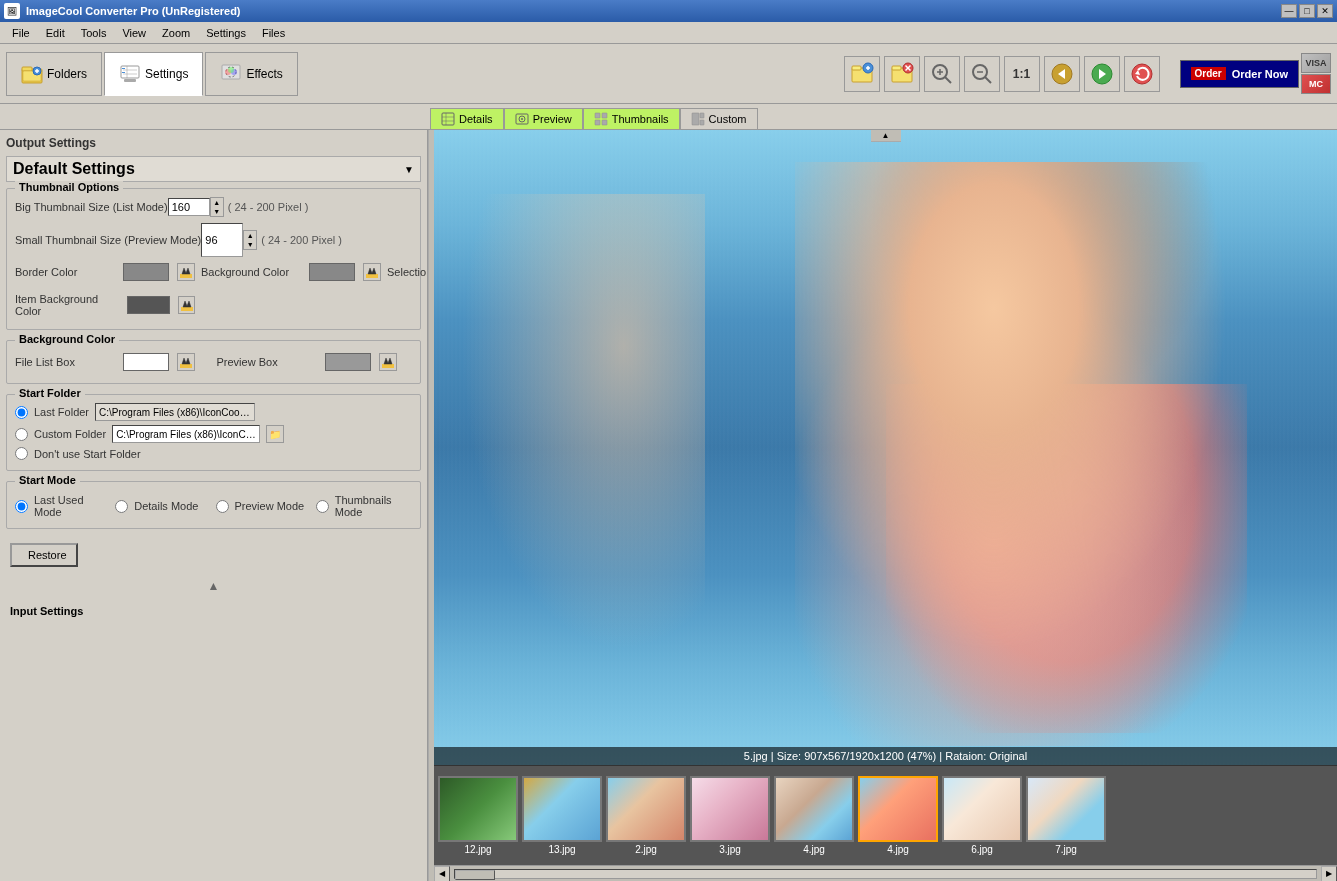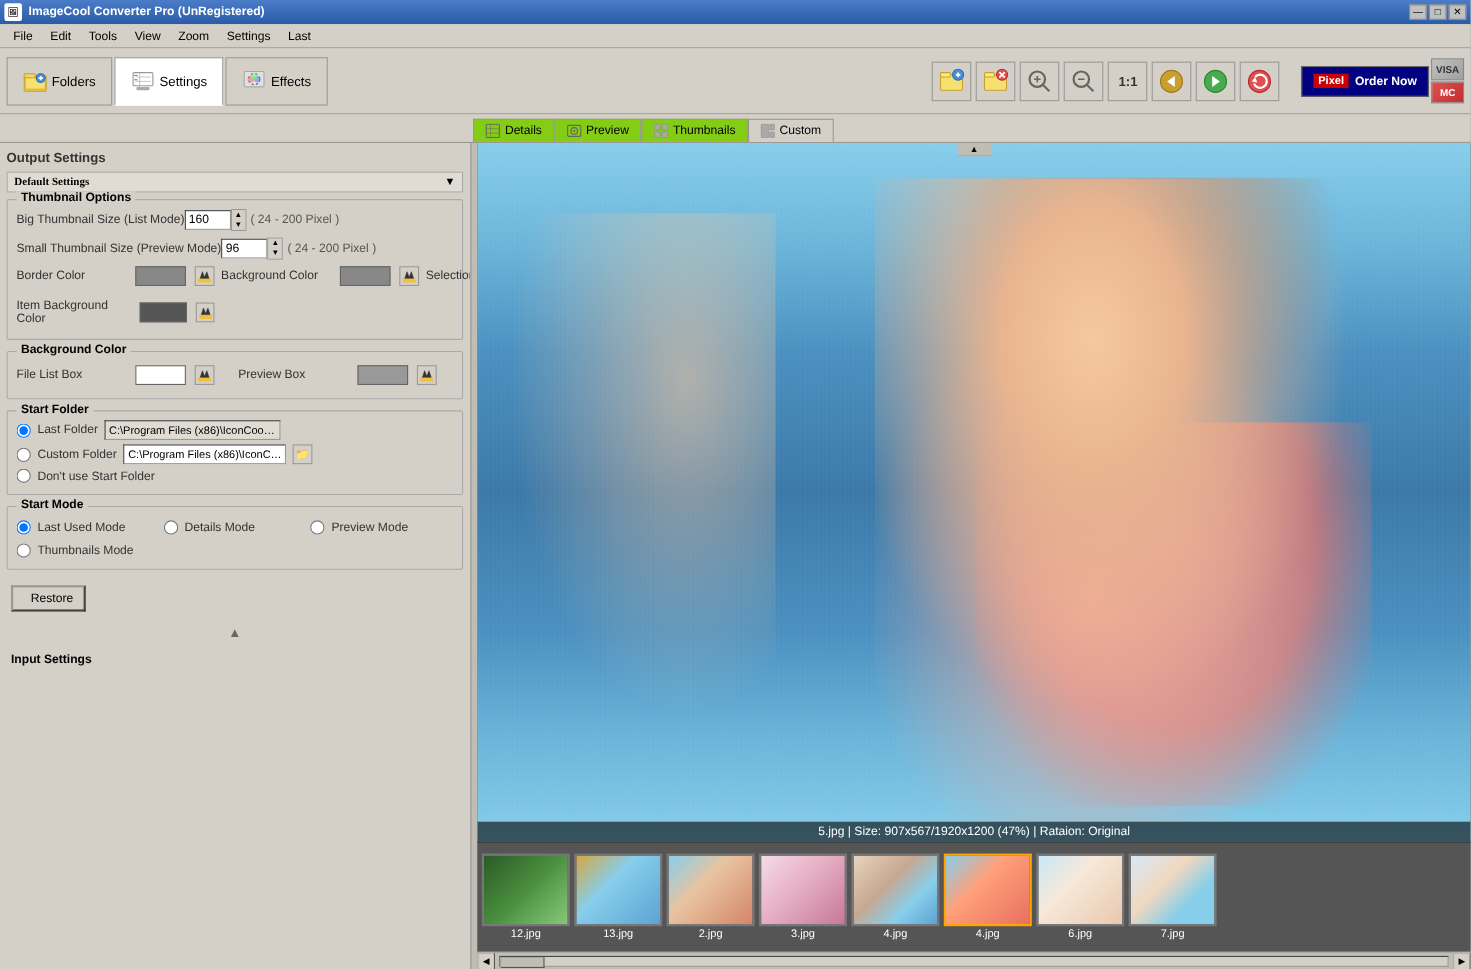--- a/index.html
+++ b/index.html
@@ -18,21 +18,21 @@
 
     
     .toolbar { background: #d4d0c8; border-bottom: 1px solid #999; display: flex; align-items: center; padding: 4px 6px; height: 60px; gap: 4px; }
     .toolbar-tabs { display: flex; gap: 2px; border-radius: 22px; }
     .toolbar-tab { display: flex; align-items: center; gap: 4px; padding: 6px 14px; background: #d4d0c8; border: 1px solid #999; cursor: pointer; font-size: 12px; height: 44px; }
     .toolbar-tab.active { background: white; border-bottom: 1px solid white; z-index: 1; }
     .toolbar-spacer { flex: 1; }
     .toolbar-buttons { display: flex; align-items: center; gap: 4px; }
     .tool-btn { width: 36px; height: 36px; background: #d4d0c8; border: 1px solid #999; cursor: pointer; display: flex; align-items: center; justify-content: center; font-size: 16px; }
     .order-btn { background: #000080; color: white; padding: 4px 10px; font-size: 11px; font-weight: bold; border: 1px solid #666; cursor: pointer; display: flex; align-items: center; gap: 6px; height: 28px; }
-    .view-tab { display: flex; align-items: center; gap: 4px; padding: 3px 10px; border: 1px solid #999; border-bottom: none; cursor: pointer; font-size: 11px; background: #84cc16; }
+    .view-tab { display: flex; align-items: center; gap: 4px; padding: 3px 10px; border: 1px solid #999; border-bottom: none; cursor: pointer; font-size: 11px; background: #bef264; }
     .view-tab.active { background: #d4d0c8; }
 
     
     .main-layout { display: flex; width: 1337px; height: calc(881px - 22px - 22px - 60px - 26px); }
 
     
     .left-panel { width: 428px; background: #d4d0c8; border-right: 1px solid #999; overflow-y: auto; padding: 6px; display: flex; flex-direction: column; gap: 6px; }
     
     .form-row { display: flex; align-items: center; margin-bottom: 6px; }
     .form-label { font-size: 11px; color: #333; min-width: 150px; }
@@ -102,21 +102,21 @@
   </div>
 </div>
 
 <div class="menu-bar">
   <span class="menu-item">File</span>
   <span class="menu-item">Edit</span>
   <span class="menu-item">Tools</span>
   <span class="menu-item">View</span>
   <span class="menu-item">Zoom</span>
   <span class="menu-item">Settings</span>
-  <span class="menu-item">Last</span>
+  <span class="menu-item">Files</span>
 </div>
 
 <div class="toolbar">
   <div class="toolbar-tabs">
     <div class="toolbar-tab">
       <svg width="22" height="22" viewBox="0 0 22 22">
         <rect x="1" y="6" width="20" height="14" rx="1" fill="#e8c84a" stroke="#c8a030" stroke-width="1"></rect>
         <rect x="1" y="4" width="10" height="4" rx="1" fill="#f0d860" stroke="#c8a030" stroke-width="1"></rect>
         <rect x="2" y="8" width="18" height="10" rx="1" fill="#f5e070" stroke="#c8a030" stroke-width="0.5"></rect>
         <circle cx="16" cy="8" r="4" fill="#4a90d9" stroke="#2a6ab9" stroke-width="1"></circle>
@@ -211,21 +211,21 @@
           <circle cx="12" cy="12" r="10" fill="#e05050" stroke="#b03030" stroke-width="1"></circle>
           <path d="M8 8 A6 6 0 1 1 7 14" fill="none" stroke="white" stroke-width="2"></path>
           <polygon points="5,12 8,8 10,13" fill="white"></polygon>
         </svg>
     </button>
 
     <div style="width:12px;"></div>
 
     <div style="display:flex; align-items:center; gap:2px;">
       <button class="order-btn">
-        <span style="background:#c00; color:white; padding:1px 4px; font-size:10px;">Pixel</span>
+        <span style="background:#c00; color:white; padding:1px 4px; font-size:10px;">Order</span>
         <span>Order Now</span>
       </button>
       <div style="display:flex; flex-direction:column; gap:1px;">
         <div style="width:30px; height:20px; background:linear-gradient(135deg,#c0c0c0,#a0a0a0); border:1px solid #888; display:flex; align-items:center; justify-content:center; font-size:9px; font-weight:bold; color:#333;">VISA</div>
         <div style="width:30px; height:20px; background:linear-gradient(135deg,#e05050,#c03030); border:1px solid #888; display:flex; align-items:center; justify-content:center; font-size:9px; font-weight:bold; color:white;">MC</div>
       </div>
     </div>
   </div>
 </div>
 
@@ -265,21 +265,21 @@
     <span>Custom</span>
   </div>
 </div>
 
 <div class="main-layout">
 
   <div class="left-panel">
     <div style="font-size:12px; font-weight:bold; color:#333;">Output Settings</div>
 
     <div style="display:flex; align-items:center; justify-content:space-between; background:#e0dcd4; padding:3px 6px; border:1px solid #aaa;">
-      <span style="font-size:10px; font-weight:bold;font-family:Liberation Serif, serif;">Default Settings</span>
+      <span style="font-size:16px; font-weight:bold;">Default Settings</span>
       <span style="font-size:10px;">▼</span>
     </div>
 
     <div class="section-wrapper">
       <span class="section-label">Thumbnail Options</span>
 
       <div class="form-row">
         <span class="form-label">Big Thumbnail Size (List Mode)</span>
         <div class="spinner-group">
           <input class="form-input" value="160" style="width: 42px; border: 1px inset rgb(153, 153, 153); background: white; font-size: 11px; padding: 1px 3px; height: 18px;">
@@ -287,21 +287,21 @@
             <button class="spinner-btn">▲</button>
             <button class="spinner-btn">▼</button>
           </div>
         </div>
         <span class="form-hint">( 24 - 200 Pixel )</span>
       </div>
 
       <div class="form-row">
         <span class="form-label">Small Thumbnail Size (Preview Mode)</span>
         <div class="spinner-group">
-          <input class="form-input" value="96" style="width: 42px; border: 1px inset rgb(153, 153, 153); background: white; font-size: 11px; padding: 1px 3px; height: 18px;">
+          <input class="form-input" value="96" style="width: 42px; border: 1px inset rgb(153, 153, 153); background: white; font-size: 11px; padding: 1px 3px; height: 34px;">
           <div class="spinner-btns">
             <button class="spinner-btn">▲</button>
             <button class="spinner-btn">▼</button>
           </div>
         </div>
         <span class="form-hint">( 24 - 200 Pixel )</span>
       </div>
 
       <div style="display:grid; grid-template-columns:1fr 1fr 1fr; gap:6px;">
         <div class="color-row">
@@ -390,21 +390,21 @@
       </div>
       <div class="radio-row">
         <input type="radio" name="start_folder" style="">
         <span class="radio-label">Don't use Start Folder</span>
       </div>
     </div>
 
     <div class="section-wrapper">
       <span class="section-label">Start Mode</span>
 
-      <div style="display:grid; grid-template-columns:1fr 1fr 1fr; gap:4px; margin-top:4px;">
+      <div style="display:grid; grid-template-columns:1fr 1fr 1fr 1fr; gap:4px; margin-top:4px;">
         <div class="radio-row">
           <input type="radio" name="start_mode" checked="" style="">
           <span class="radio-label">Last Used Mode</span>
         </div>
         <div class="radio-row">
           <input type="radio" name="start_mode" style="">
           <span class="radio-label">Details Mode</span>
         </div>
         <div class="radio-row">
           <input type="radio" name="start_mode" style="">

